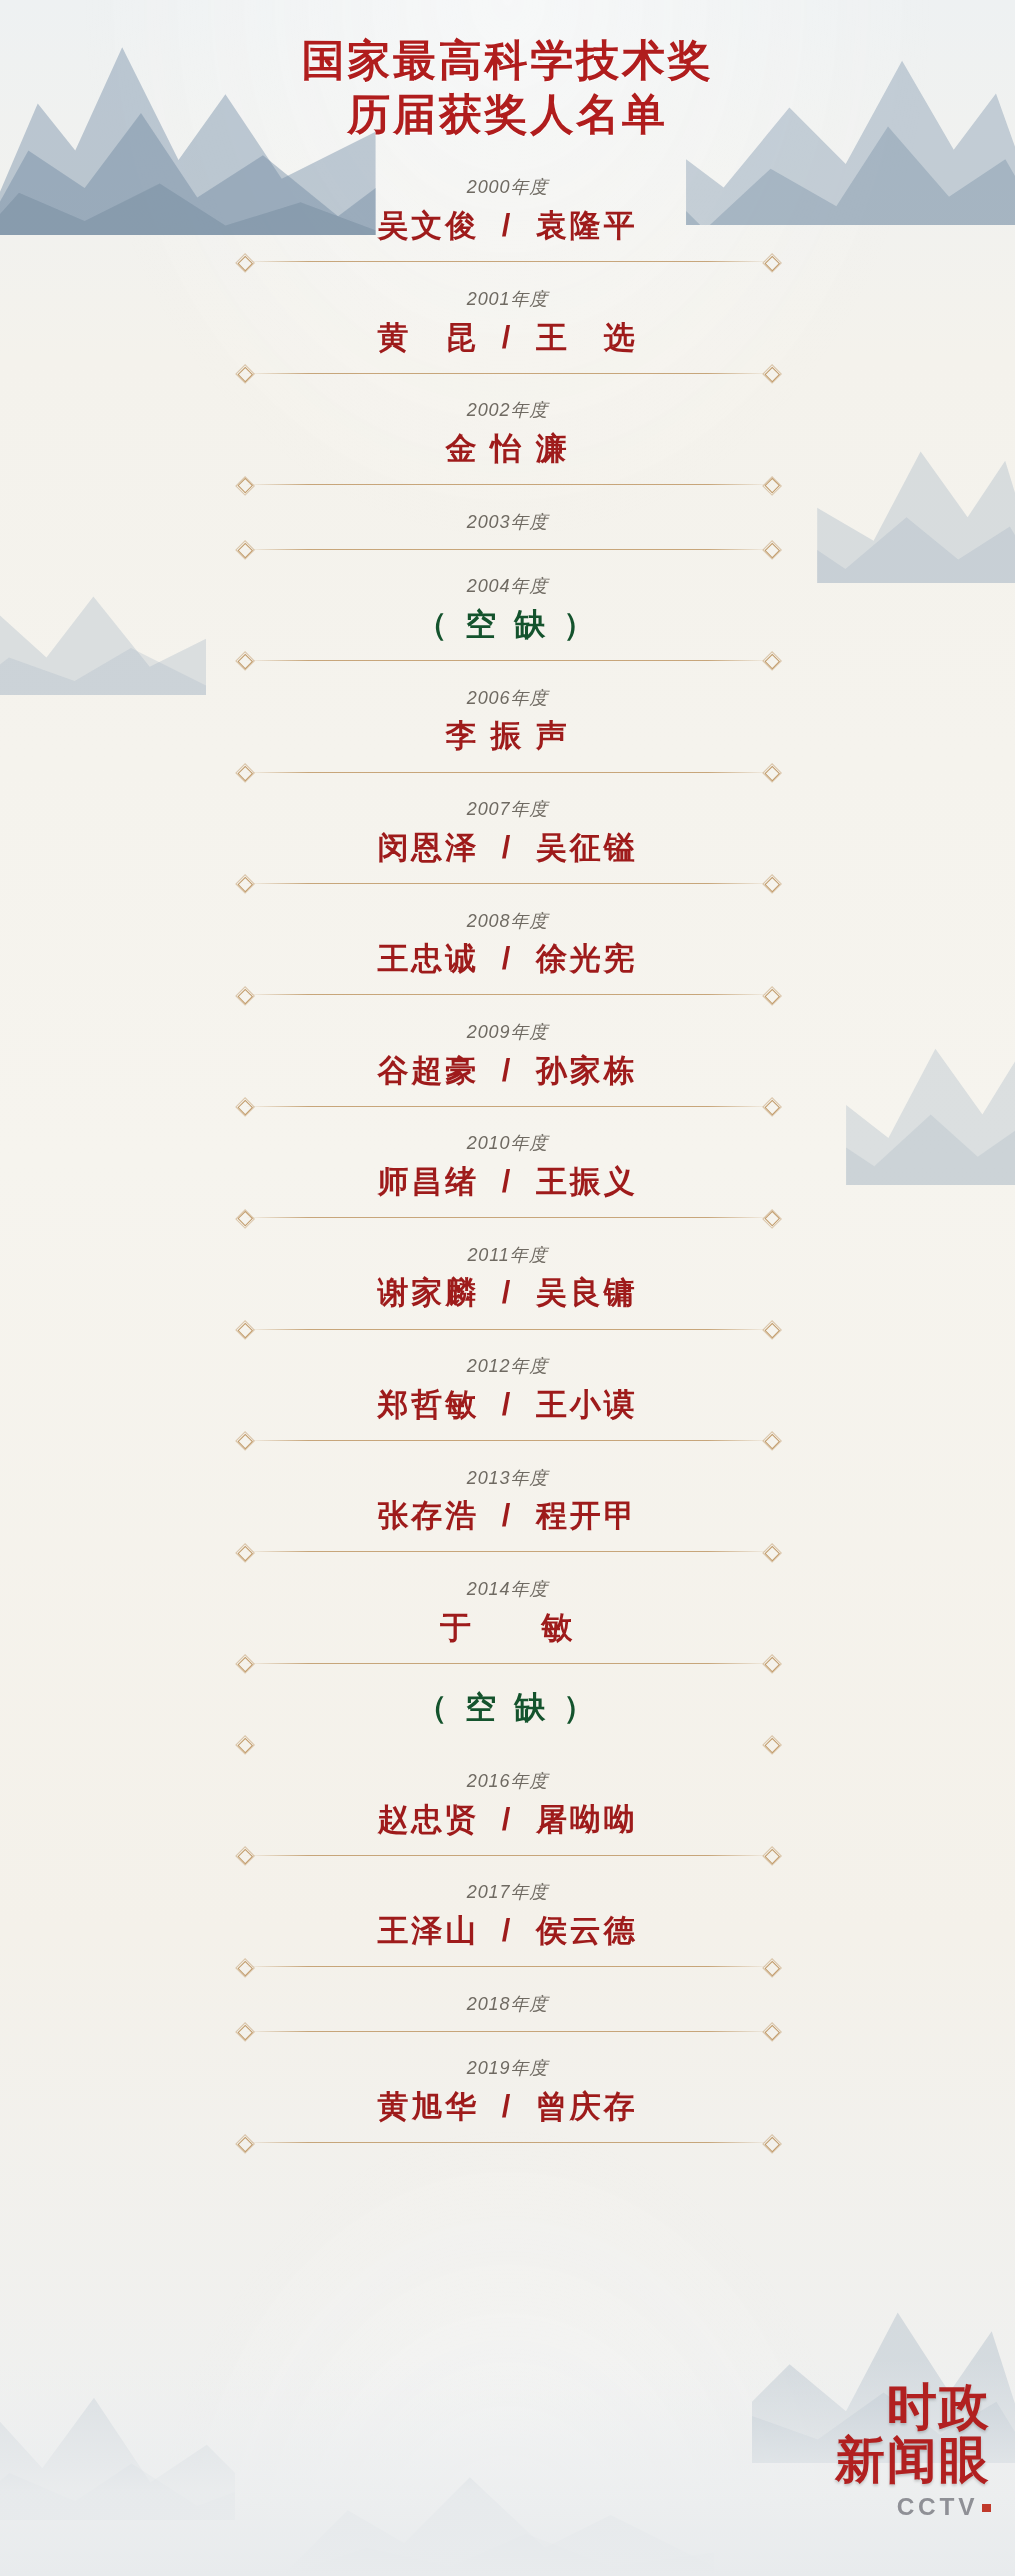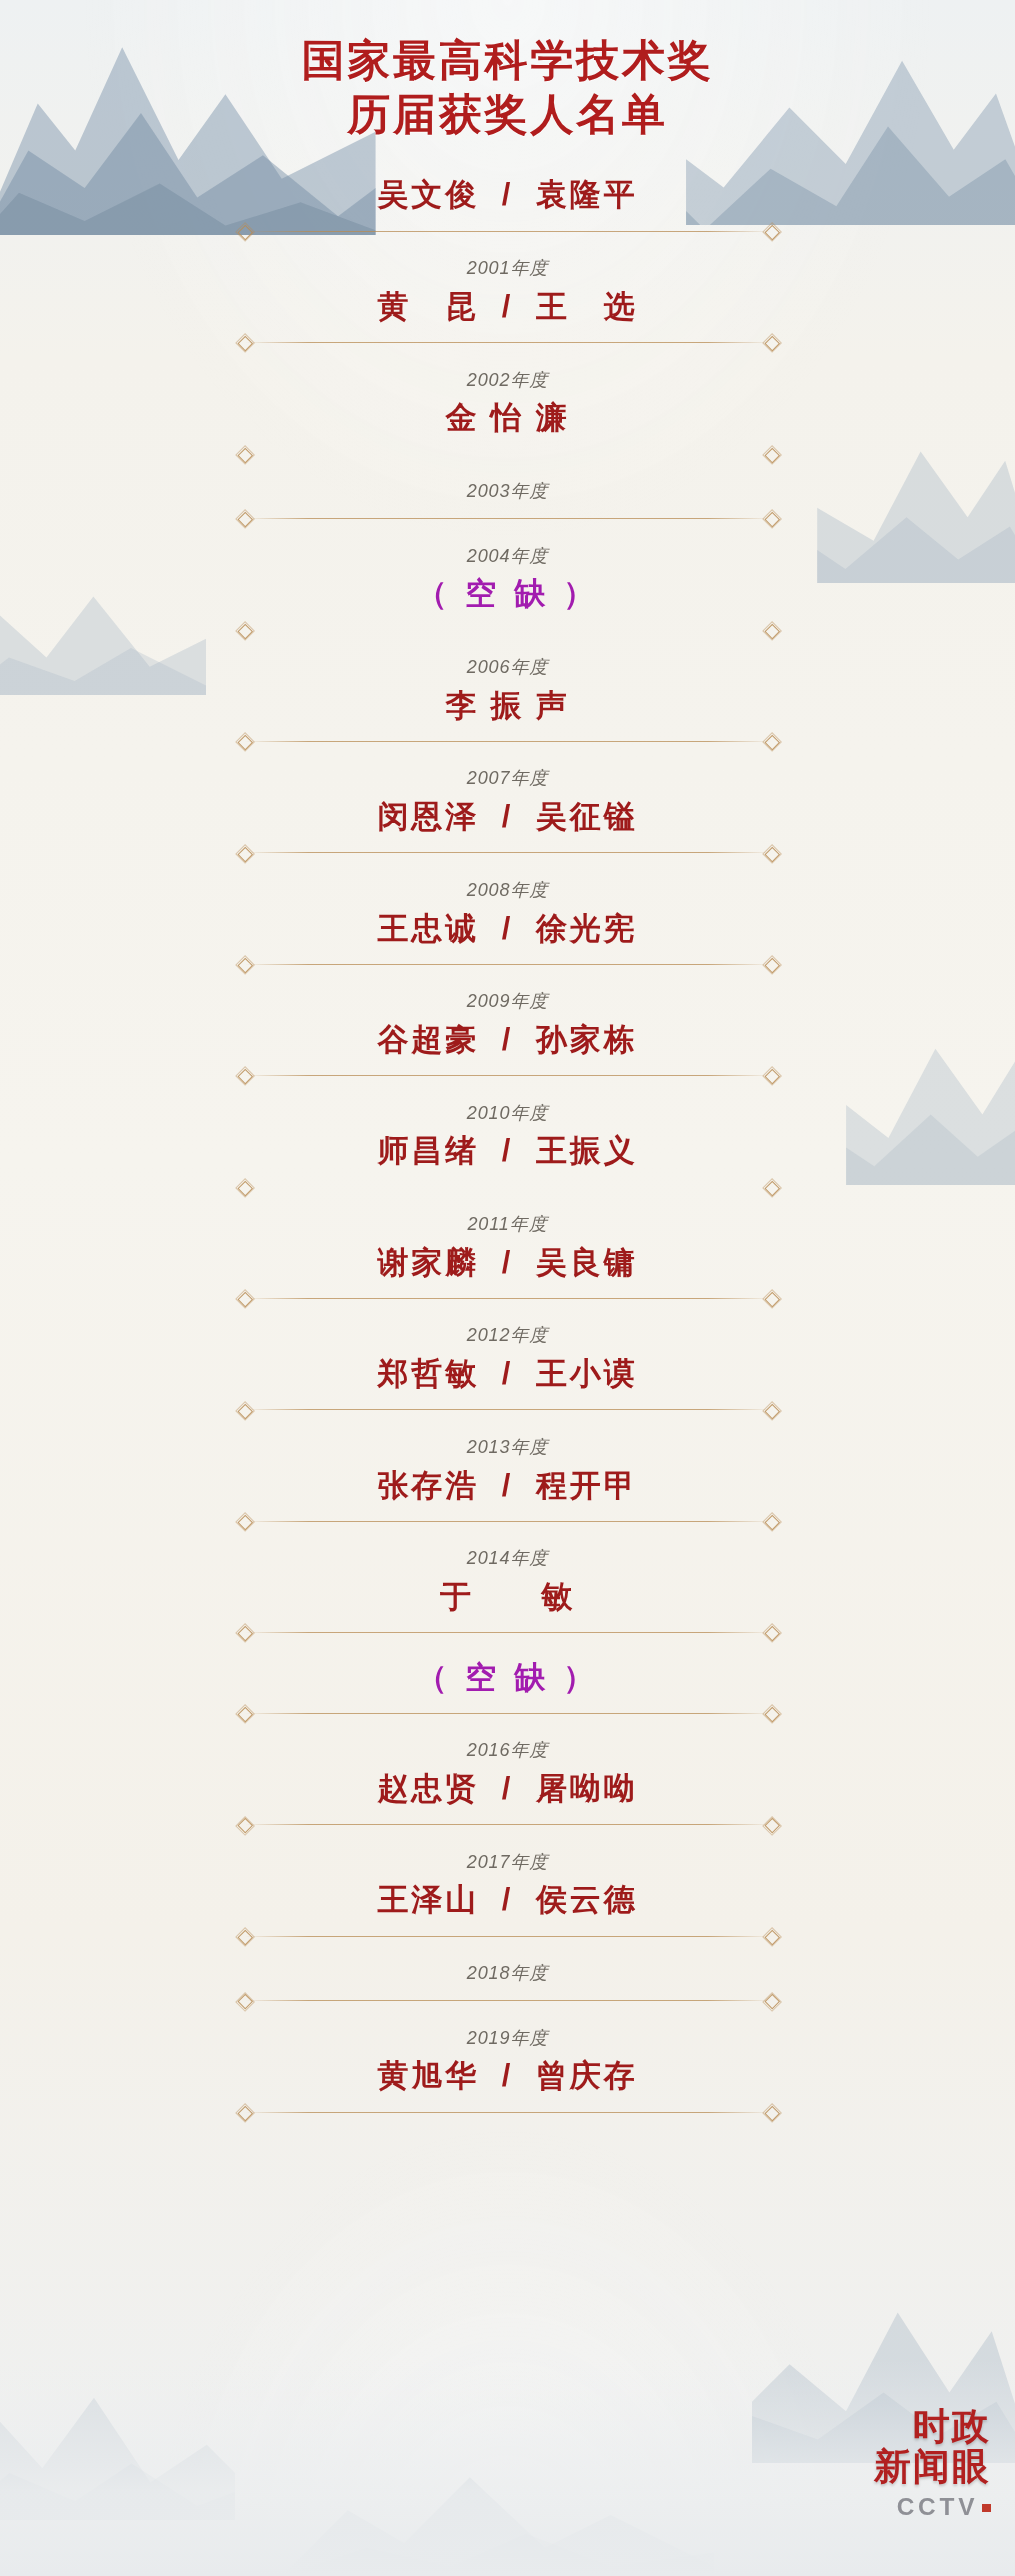--- a/index.html
+++ b/index.html
@@ -81,21 +81,21 @@
     margin-bottom: 1.9px;
   }
   .names {
     font-size: 31px;
     font-weight: bold;
     color: #9e1b1b;
     letter-spacing: 2.8px;
     line-height: 1.45;
     white-space: pre;
   }
-  .names.vacant { color: #a21caf; letter-spacing: 4.7px; }
+  .names.vacant { color: #14532d; letter-spacing: 4.7px; }
 
   
   .sep {
     position: relative;
     height: 17px;
     margin-top: 3.8px;
   }
   .sep .line {
     position: absolute;
     top: 8.5px; left: 0; right: 0;
@@ -130,21 +130,21 @@
   
   .logo {
     position: absolute;
     right: 24.4px;
     bottom: 55px;
     z-index: 6;
     text-align: right;
   }
   .logo .cn {
     color: #b12020;
-    font-size: 37px;
+    font-size: 50px;
     font-weight: bold;
     letter-spacing: 1.9px;
     line-height: 1.02;
     text-shadow: 0 1.9px 2.8px rgba(0,0,0,.18);
   }
   .logo .cn .r2 { display:block; margin-top: 1.9px; }
   .logo .cctv {
     margin-top: 7.5px;
     color: #8f9096;
     font-size: 24.4px;
@@ -233,20 +233,21 @@
 
 <div class="header">
   <h1>
     <span>国家最高科学技术奖</span>
     <span class="l2">历届获奖人名单</span>
   </h1>
 </div>
 
 <div class="list" id="award-list">
     <div class="entry">
+      <div class="year">2000年度</div>
       <div class="names">吴文俊  /  袁隆平</div>
       <div class="sep">
         <span class="line"></span>
         <span class="knot left"></span>
         <span class="knot right"></span>
       </div>
     </div>
     <div class="entry">
       <div class="year">2001年度</div>
       <div class="names">黄　昆  /  王　选</div>

